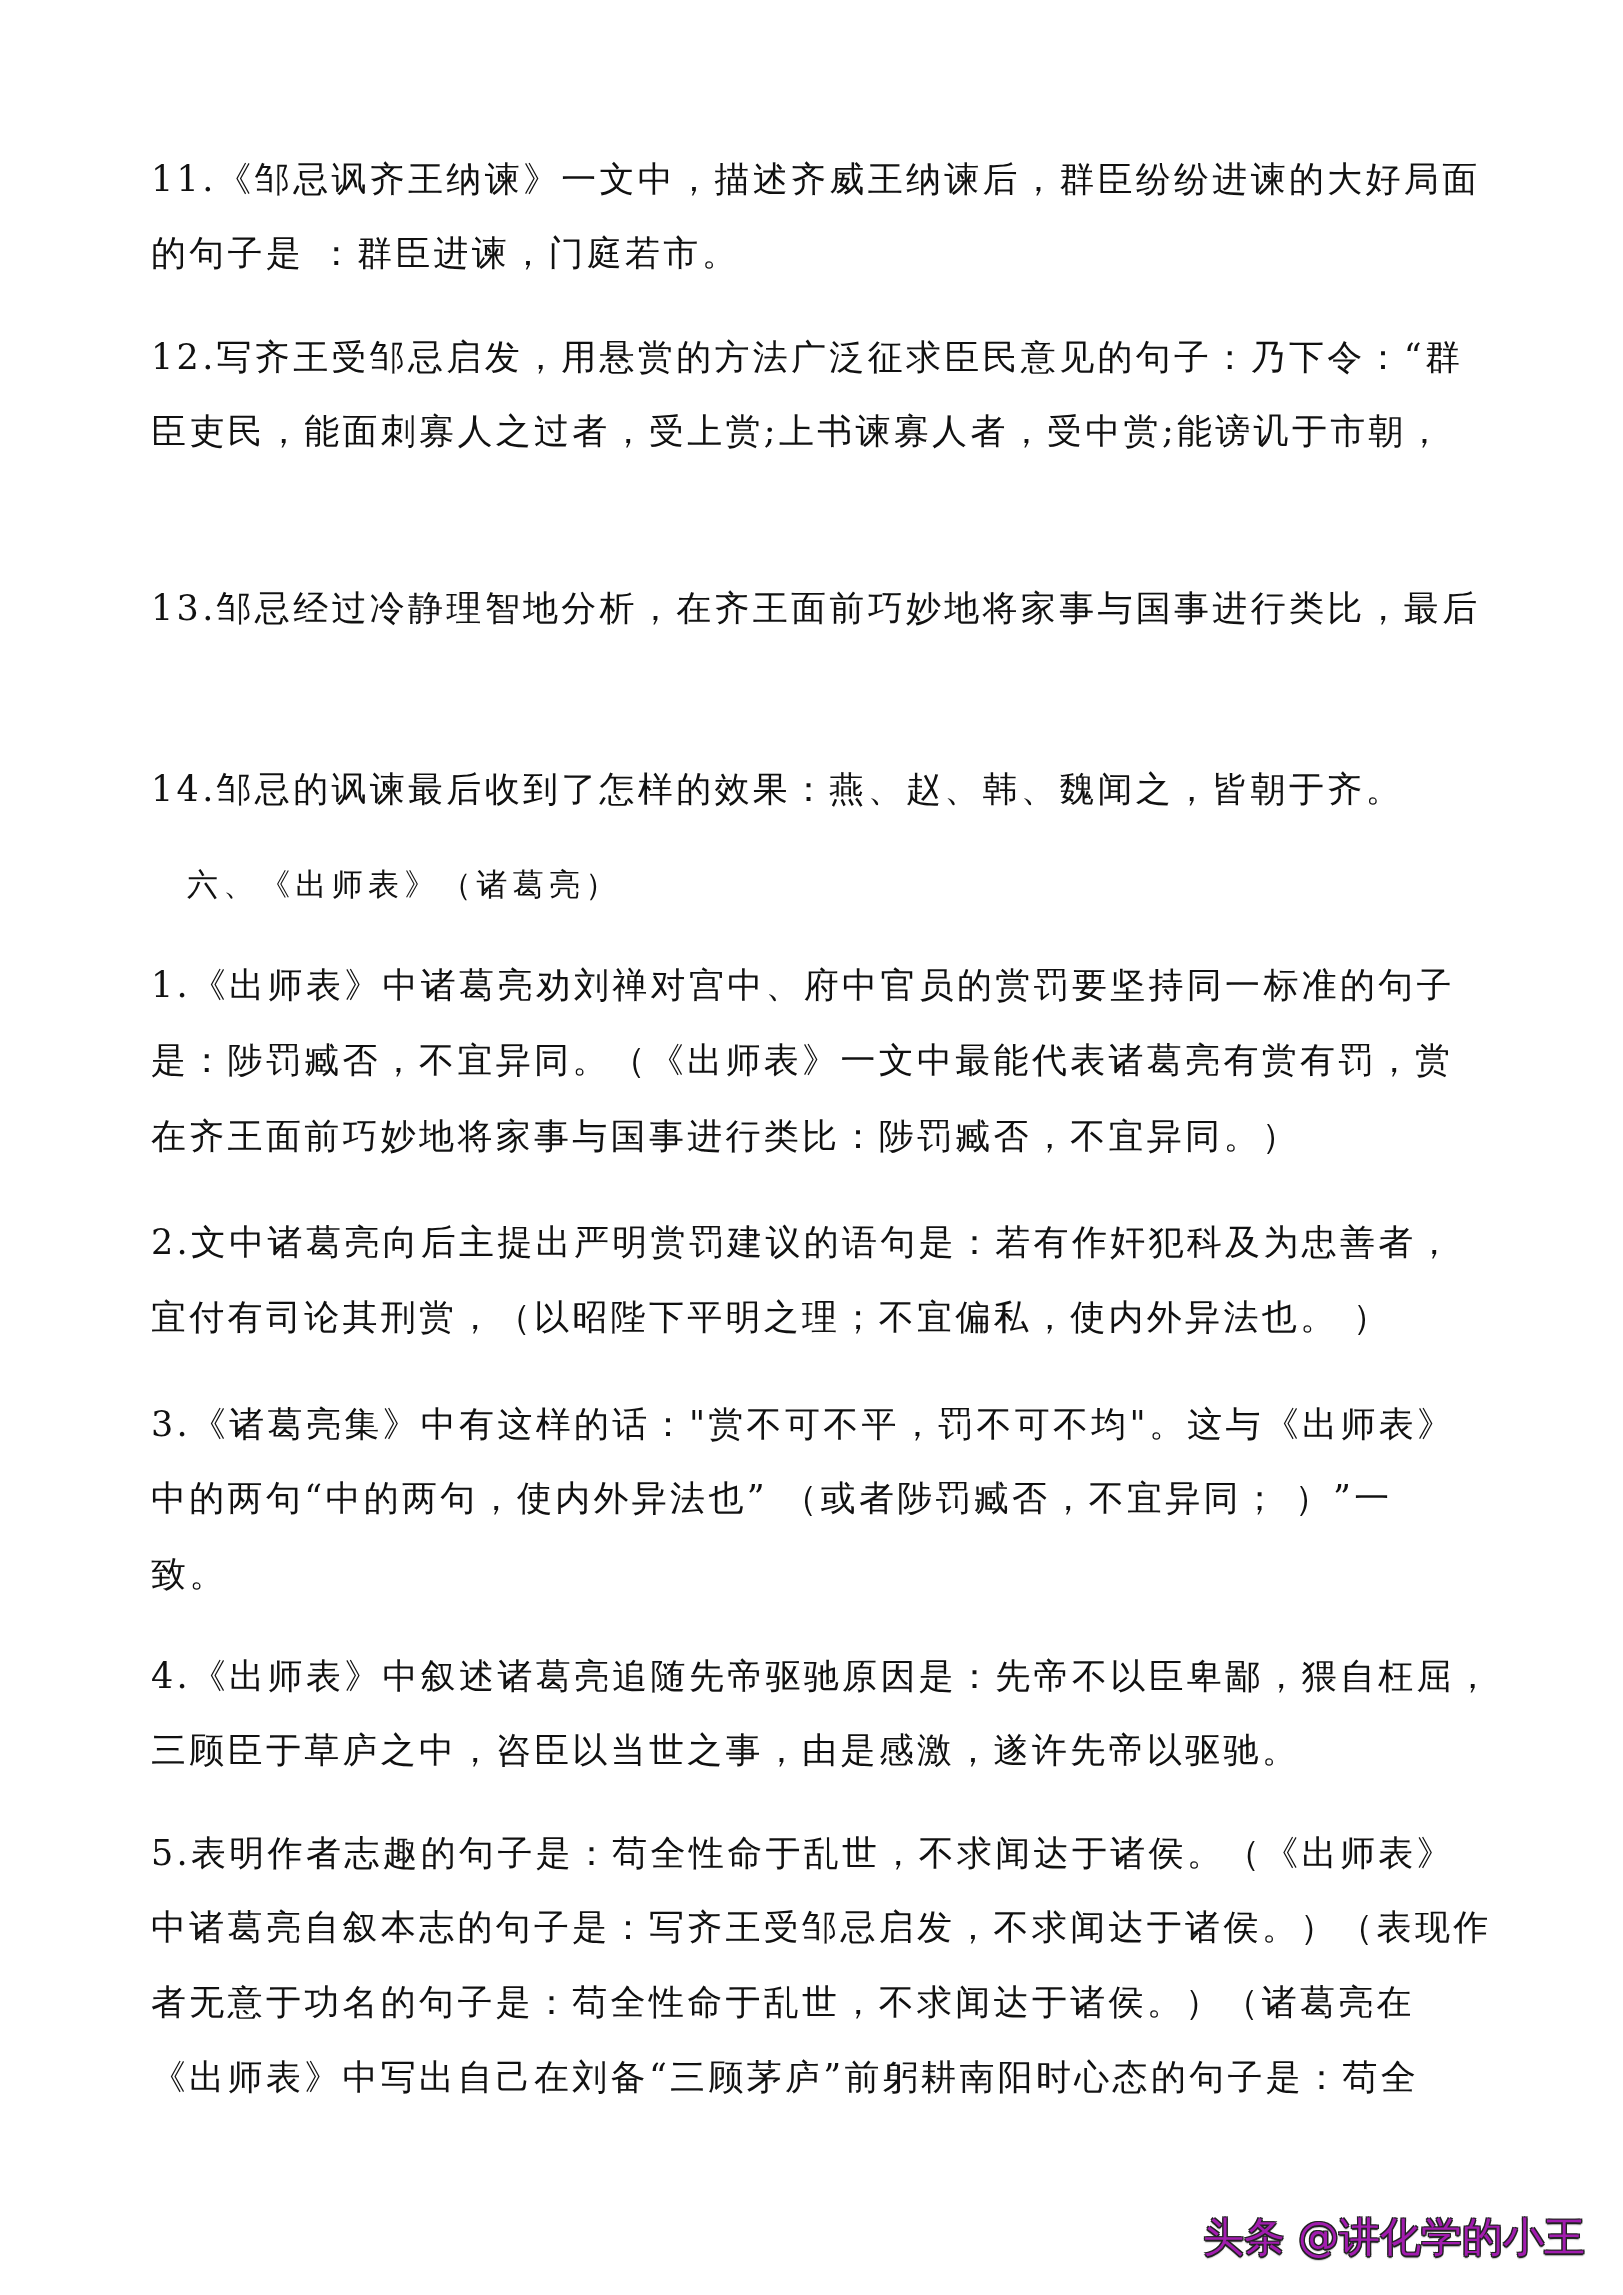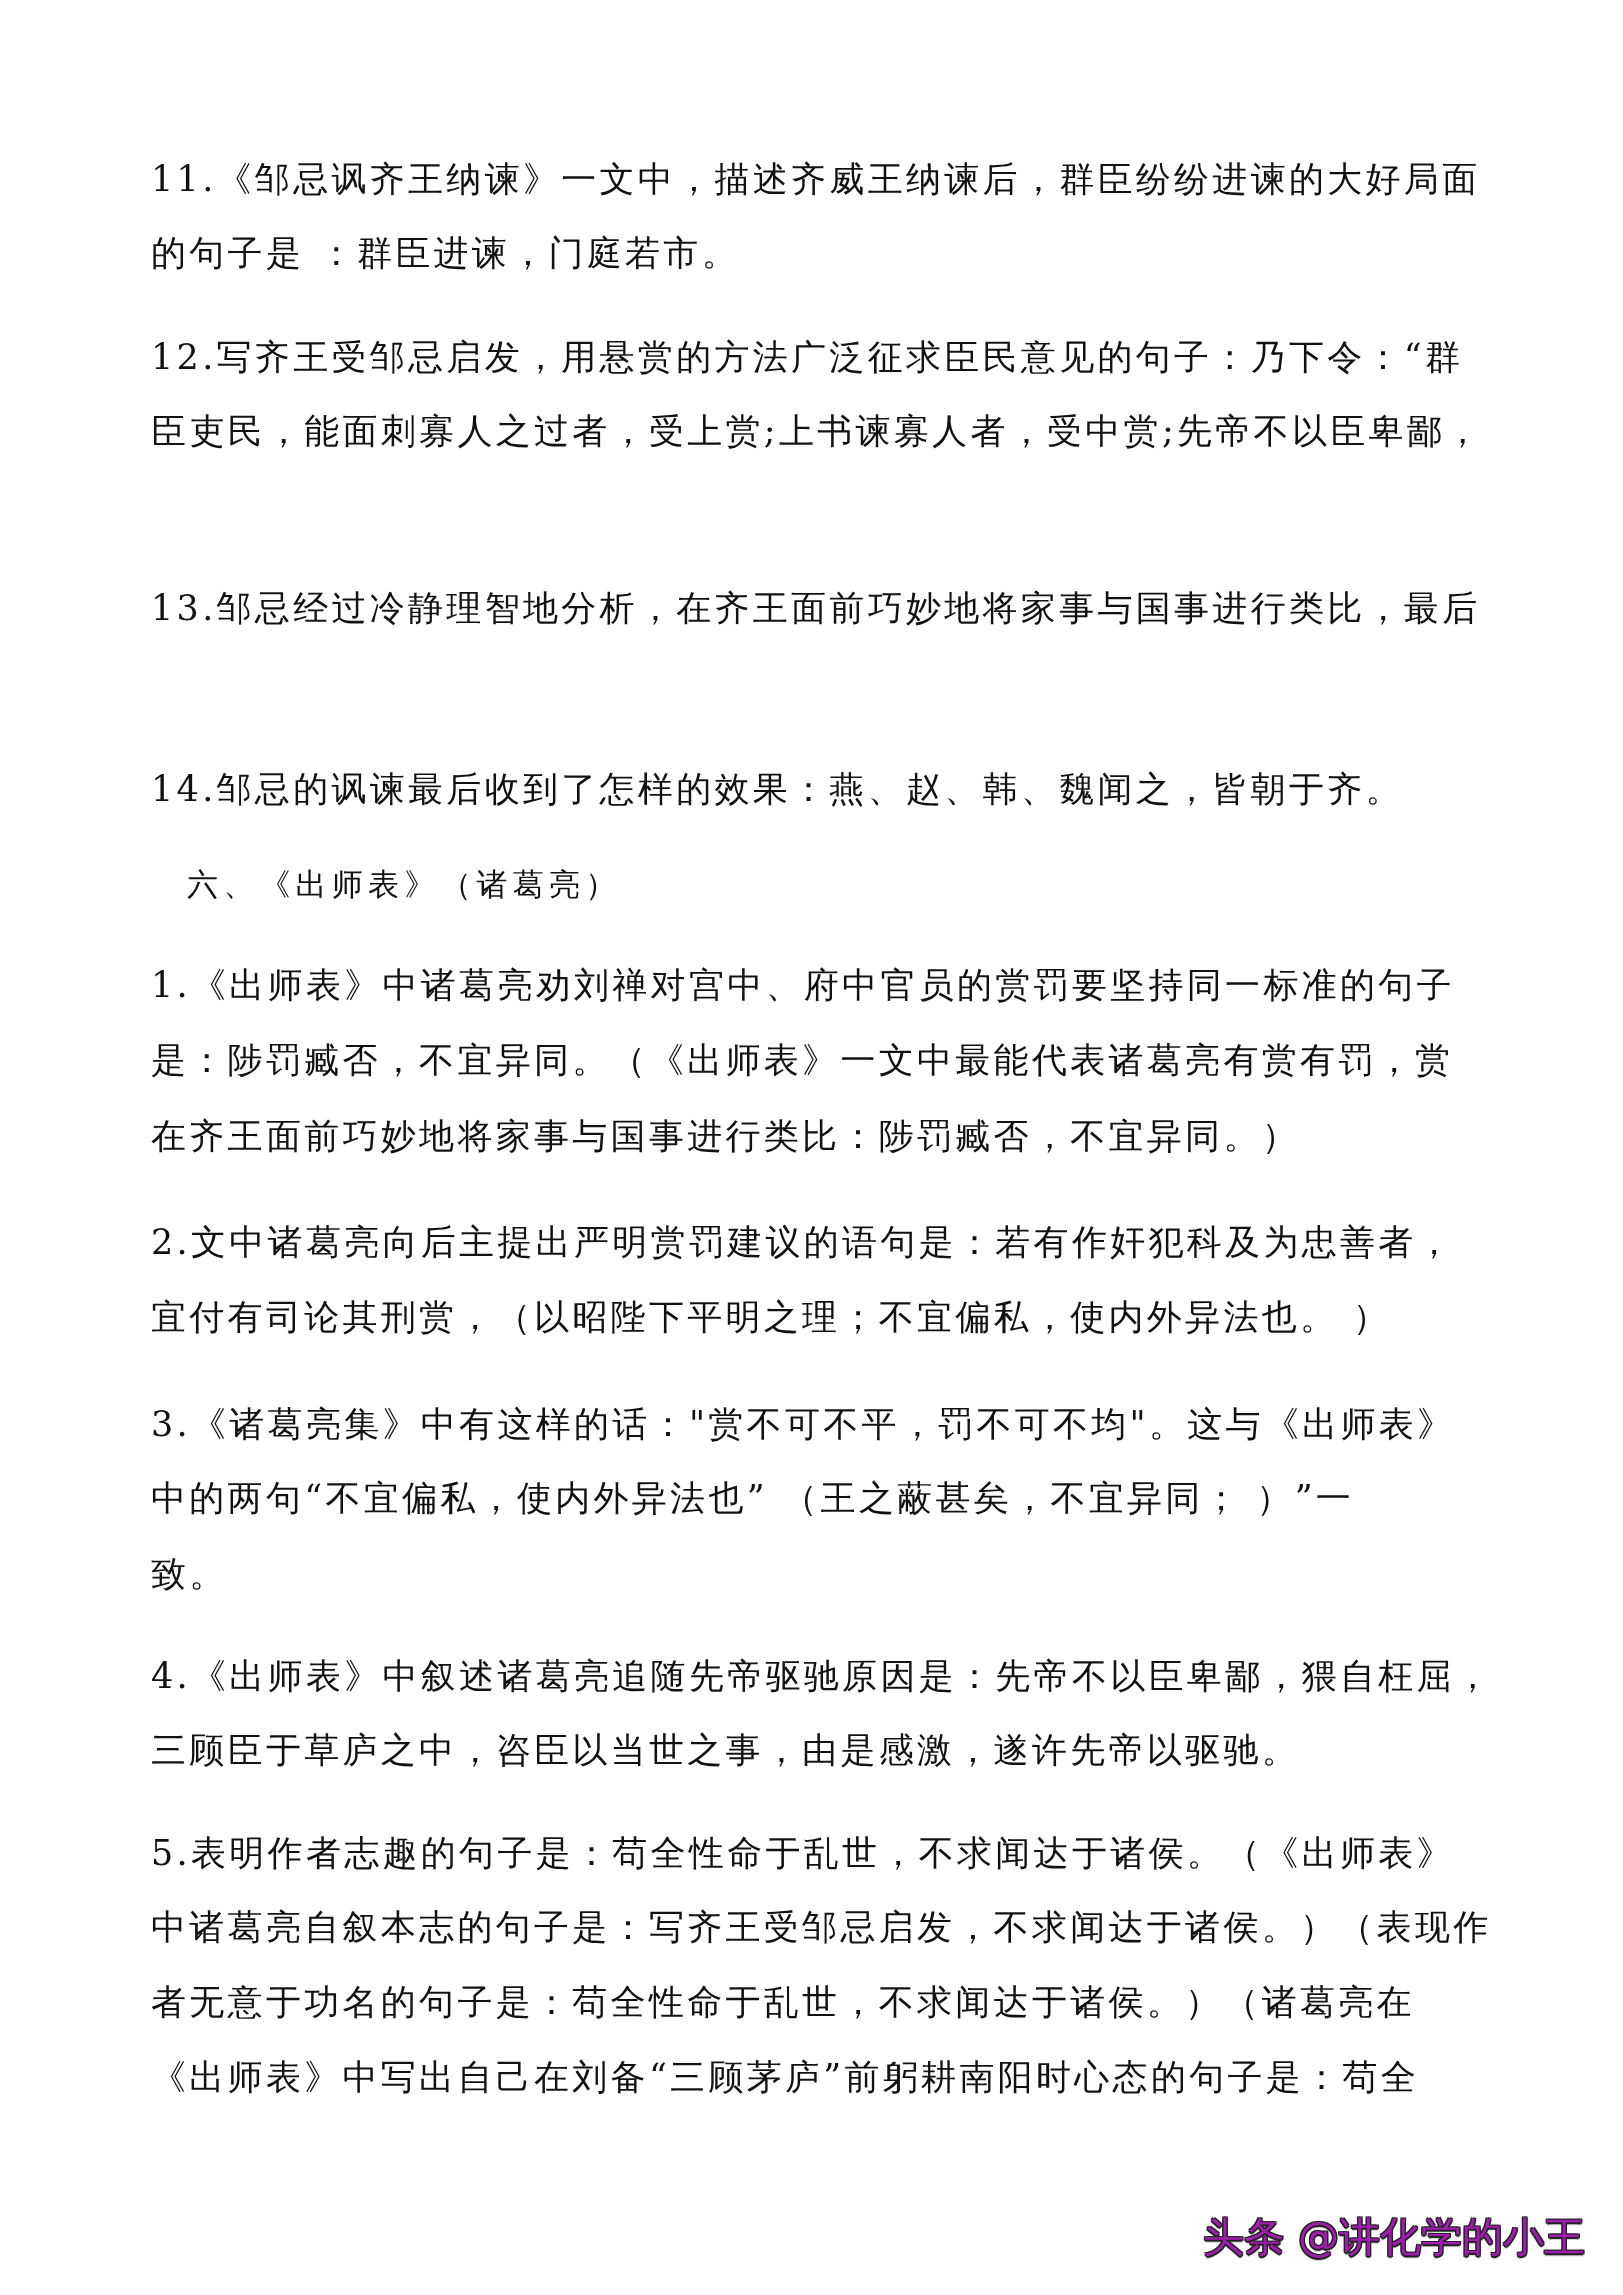--- a/index.html
+++ b/index.html
@@ -56,37 +56,37 @@
     }
   </style>
 </head>
 <body>
 
 <div class="page">
   <div class="line" style="top:156px">11.《邹忌讽齐王纳谏》一文中，描述齐威王纳谏后，群臣纷纷进谏的大好局面</div>
   <div class="line" style="top:230px">的句子是 ：群臣进谏，门庭若市。</div>
 
   <div class="line" style="top:334px">12.写齐王受邹忌启发，用悬赏的方法广泛征求臣民意见的句子：乃下令：“群</div>
-  <div class="line" style="top:408px">臣吏民，能面刺寡人之过者，受上赏;上书谏寡人者，受中赏;先帝不以臣卑鄙，</div>
+  <div class="line" style="top:408px">臣吏民，能面刺寡人之过者，受上赏;上书谏寡人者，受中赏;能谤讥于市朝，</div>
 
   <div class="line" style="top:585px">13.邹忌经过冷静理智地分析，在齐王面前巧妙地将家事与国事进行类比，最后</div>
 
   <div class="line" style="top:766px">14.邹忌的讽谏最后收到了怎样的效果：燕、赵、韩、魏闻之，皆朝于齐。</div>
 
   <div class="line heading" style="top:861px">六、《出师表》（诸葛亮）</div>
 
   <div class="line" style="top:962px">1.《出师表》中诸葛亮劝刘禅对宫中、府中官员的赏罚要坚持同一标准的句子</div>
   <div class="line" style="top:1037px">是：陟罚臧否，不宜异同。（《出师表》一文中最能代表诸葛亮有赏有罚，赏</div>
   <div class="line" style="top:1113px">在齐王面前巧妙地将家事与国事进行类比：陟罚臧否，不宜异同。）</div>
 
   <div class="line" style="top:1219px">2.文中诸葛亮向后主提出严明赏罚建议的语句是：若有作奸犯科及为忠善者，</div>
   <div class="line" style="top:1294px">宜付有司论其刑赏，（以昭陛下平明之理；不宜偏私，使内外异法也。 ）</div>
 
   <div class="line" style="top:1401px">3.《诸葛亮集》中有这样的话："赏不可不平，罚不可不均"。这与《出师表》</div>
-  <div class="line" style="top:1475px">中的两句“不宜偏私，使内外异法也” （王之蔽甚矣，不宜异同； ）”一</div>
+  <div class="line" style="top:1475px">中的两句“中的两句，使内外异法也” （或者陟罚臧否，不宜异同； ）”一</div>
   <div class="line" style="top:1551px">致。</div>
 
   <div class="line" style="top:1653px">4.《出师表》中叙述诸葛亮追随先帝驱驰原因是：先帝不以臣卑鄙，猥自枉屈，</div>
   <div class="line" style="top:1727px">三顾臣于草庐之中，咨臣以当世之事，由是感激，遂许先帝以驱驰。</div>
 
   <div class="line" style="top:1830px">5.表明作者志趣的句子是：苟全性命于乱世，不求闻达于诸侯。（《出师表》</div>
   <div class="line" style="top:1904px">中诸葛亮自叙本志的句子是：写齐王受邹忌启发，不求闻达于诸侯。）（表现作</div>
   <div class="line" style="top:1979px">者无意于功名的句子是：苟全性命于乱世，不求闻达于诸侯。）（诸葛亮在</div>
   <div class="line" style="top:2054px">《出师表》中写出自己在刘备“三顾茅庐”前躬耕南阳时心态的句子是：苟全</div>
 

